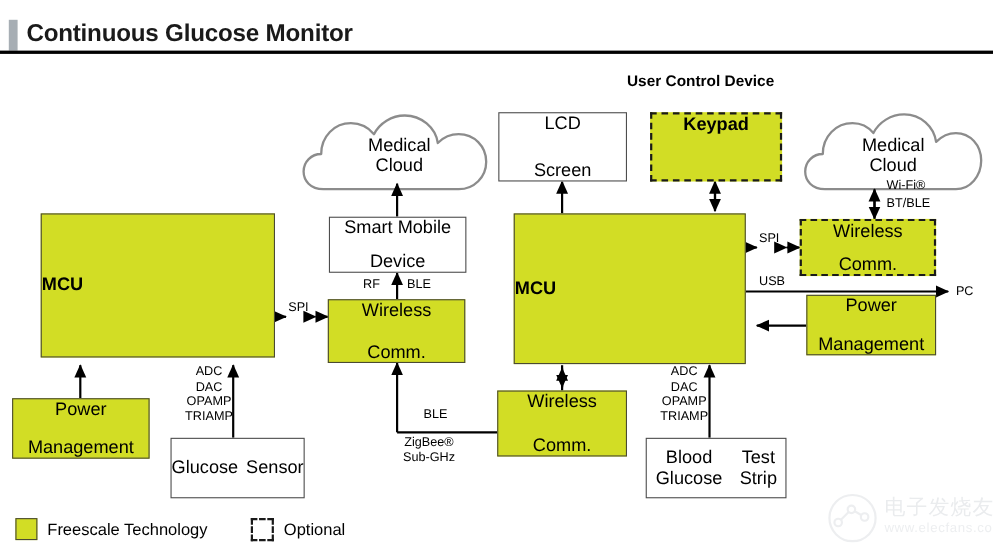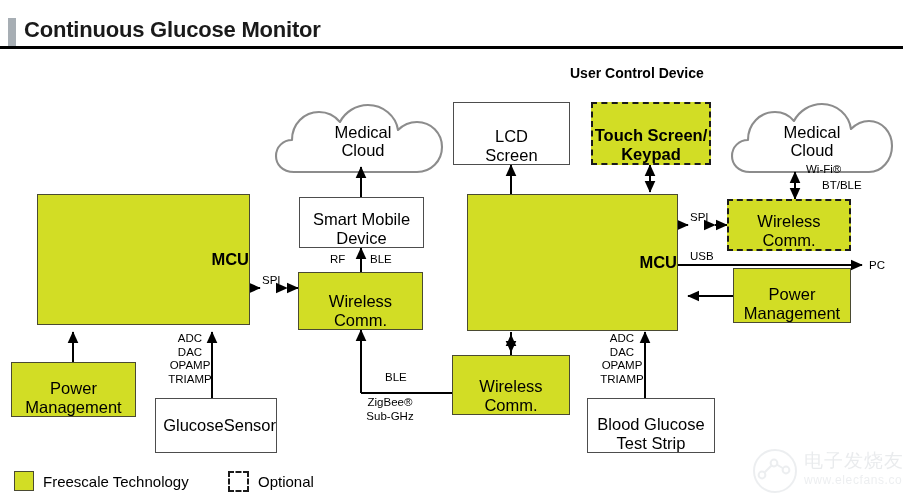--- a/index.html
+++ b/index.html
@@ -43,21 +43,21 @@
     width: 903px; height: 2.5px;
     background: #000;
   }
 
   
   .box {
     position: absolute;
     box-sizing: border-box;
     display: flex;
     align-items: center;
-    justify-content: flex-end;
+    justify-content: space-between;
     text-align: center;
     line-height: 1.12;
     color: #000;
   }
   .box-white {
     background: #ffffff;
     border: 1.6px solid #4d4d4d;
   }
   .box-green {
     background: #d2dd25;
@@ -261,21 +261,20 @@
   <span>Wireless</span>
   <span>Comm.</span>
 </div>
 
 <div class="box box-white lbl-reg" style="left:453px; top:102px; width:117px; height:63px; flex-direction:column;">
   <span>LCD</span>
   <span>Screen</span>
 </div>
 
 <div class="box box-green dashed lbl-bold" style="left:591px; top:102px; width:120px; height:63px; flex-direction:column;">
-  <span>Touch Screen/</span>
   <span>Keypad</span>
 </div>
 
 <div class="box box-green lbl-bold" style="left:467px; top:194px; width:211px; height:137px;">
   <span>MCU</span>
 </div>
 
 <div class="box box-green dashed lbl-reg" style="left:727px; top:199px; width:124px; height:52px; flex-direction:column;">
   <span>Wireless</span>
   <span>Comm.</span>
@@ -284,21 +283,21 @@
 <div class="box box-green lbl-reg" style="left:733px; top:268px; width:118px; height:55px; flex-direction:column;">
   <span>Power</span>
   <span>Management</span>
 </div>
 
 <div class="box box-green lbl-reg" style="left:452px; top:355px; width:118px; height:60px; flex-direction:column;">
   <span>Wireless</span>
   <span>Comm.</span>
 </div>
 
-<div class="box box-white lbl-reg" style="left:587px; top:398px; width:128px; height:55px; flex-direction:column;">
+<div class="box box-white lbl-reg" style="left:587px; top:398px; width:128px; height:55px; flex-direction:row;">
   <span>Blood Glucose</span>
   <span>Test Strip</span>
 </div>
 
 <div class="annot" style="left:262px; top:274px;">SPI</div>
 
 <div class="annot" style="left:330px; top:253px;">RF</div>
 <div class="annot" style="left:370px; top:253px;">BLE</div>
 
 <div class="annot center" style="left:160px; top:332px; width:60px;">
@@ -314,21 +313,21 @@
   <div>Sub-GHz</div>
 </div>
 
 <div class="annot" style="left:690px; top:211px;">SPI</div>
 
 <div class="annot" style="left:690px; top:250px;">USB</div>
 
 <div class="annot" style="left:869px; top:259px;">PC</div>
 
 <div class="annot" style="left:806px; top:163px;">Wi-Fi®</div>
-<div class="annot" style="left:806px; top:179px;margin-left:16px;">BT/BLE</div>
+<div class="annot" style="left:806px; top:179px;">BT/BLE</div>
 
 <div class="annot center" style="left:592px; top:332px; width:60px;">
   <div>ADC</div>
   <div>DAC</div>
   <div>OPAMP</div>
   <div>TRIAMP</div>
 </div>
 
 <div id="legend">
   <div class="legend-item" style="left:0px; top:0px;">

